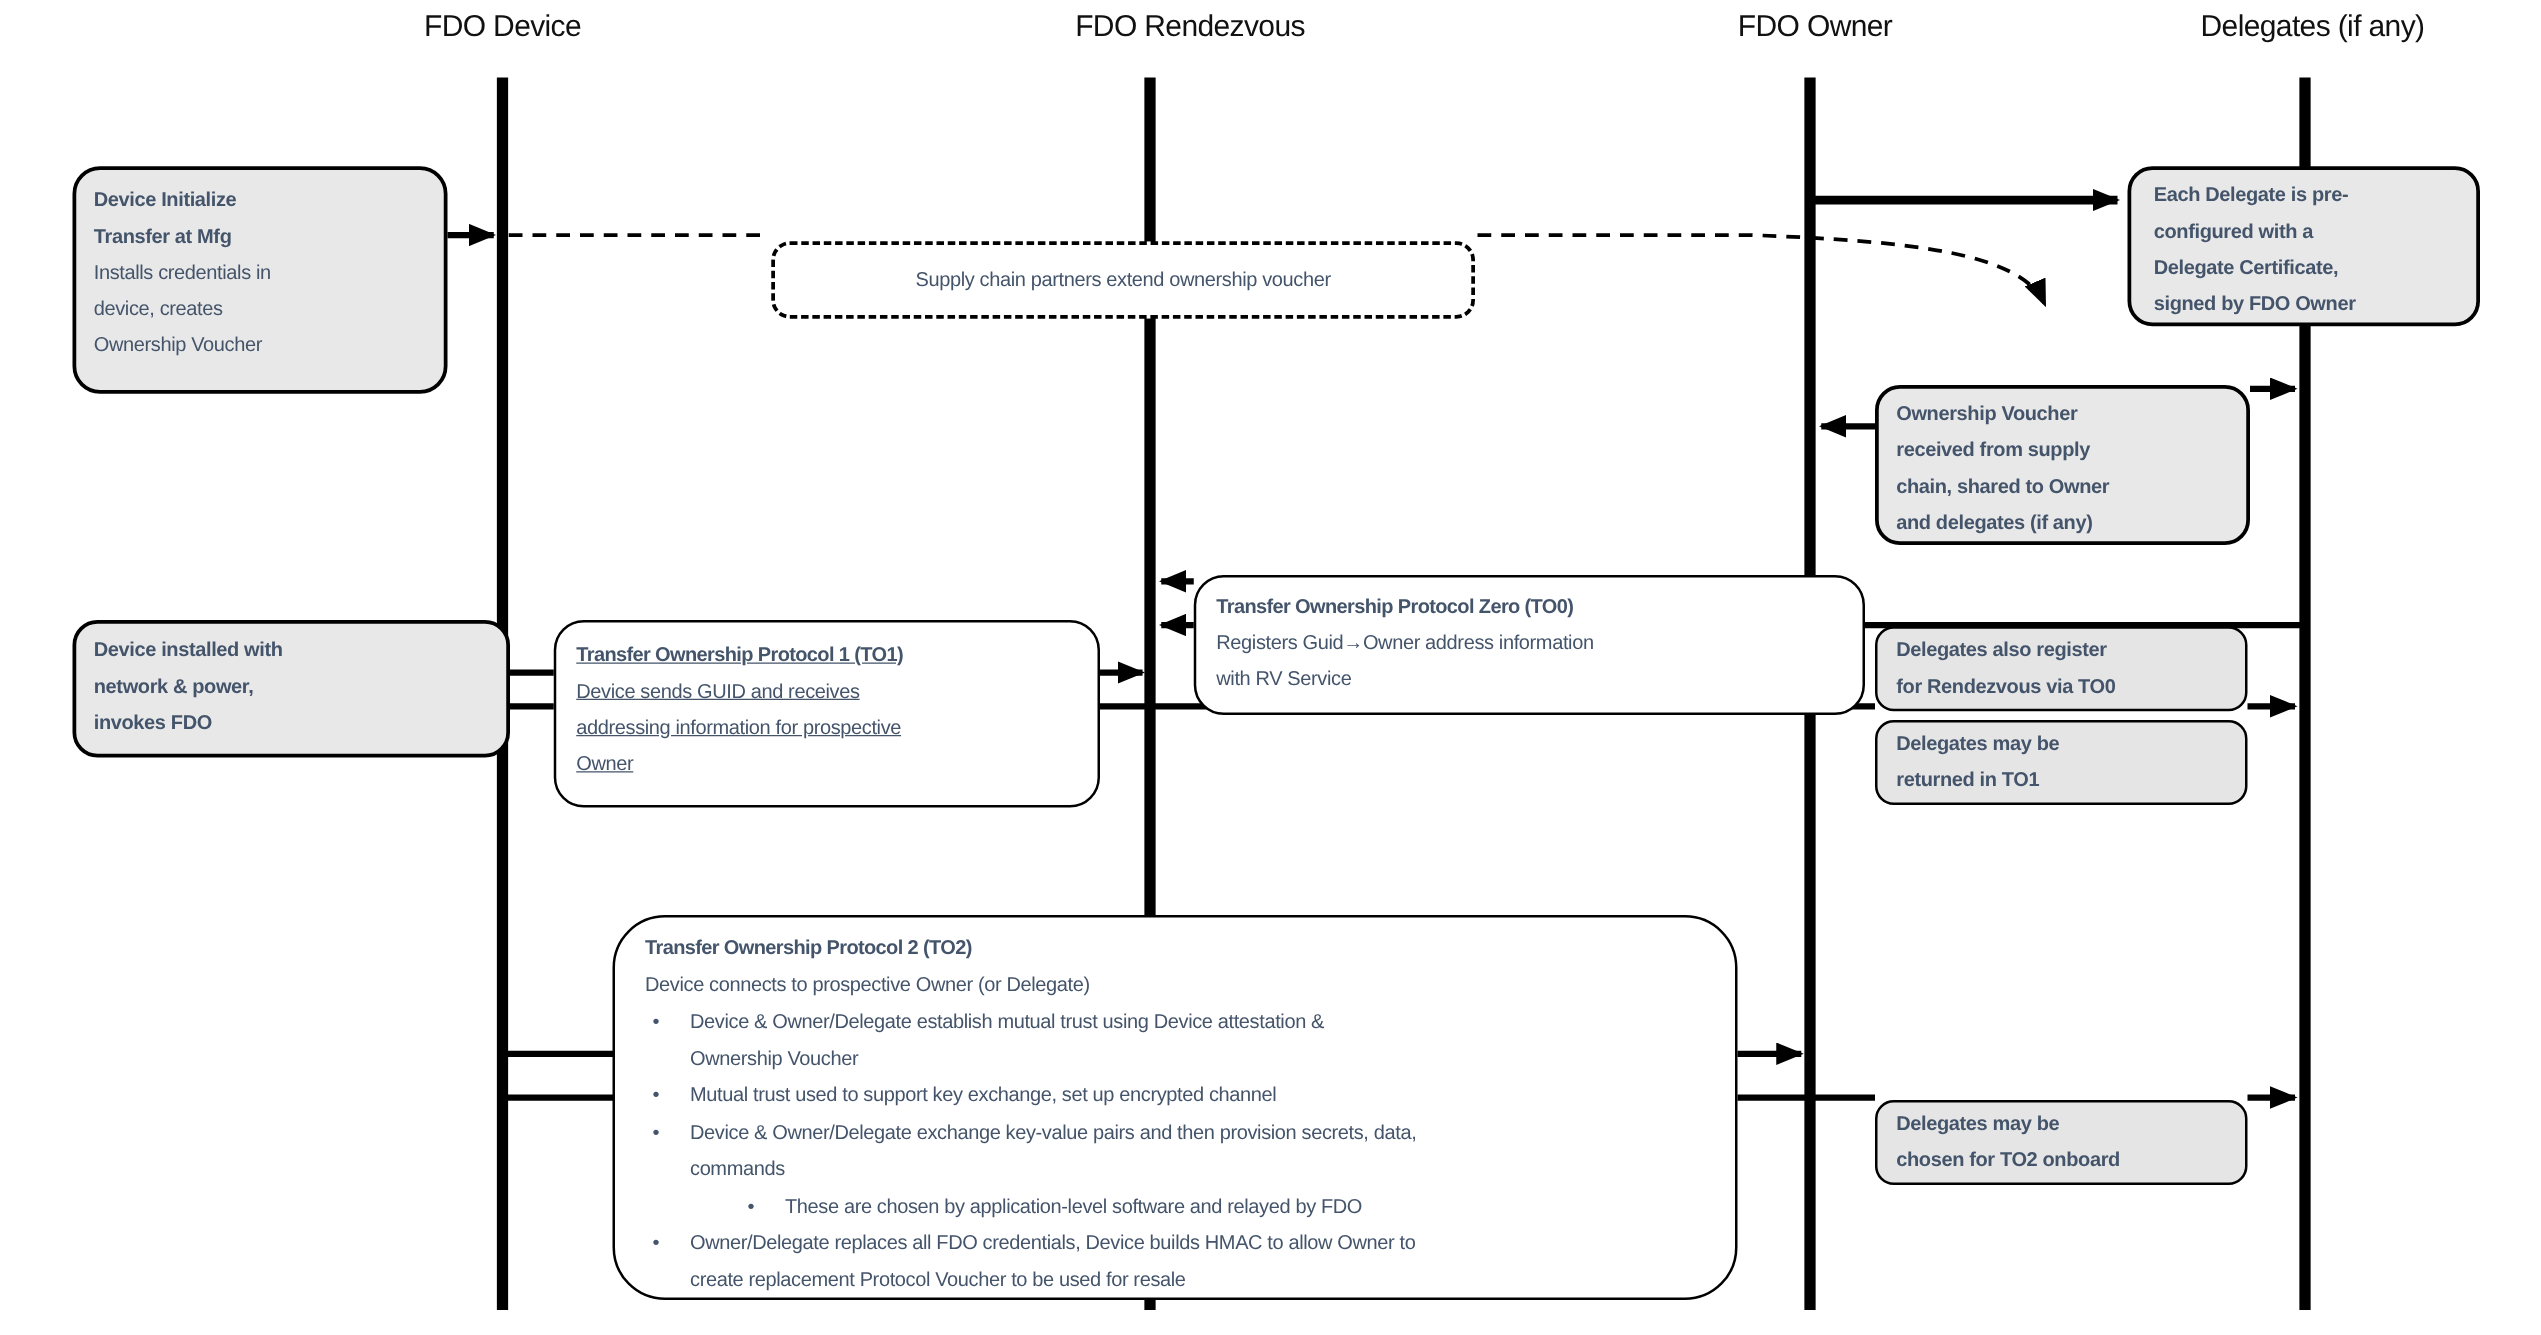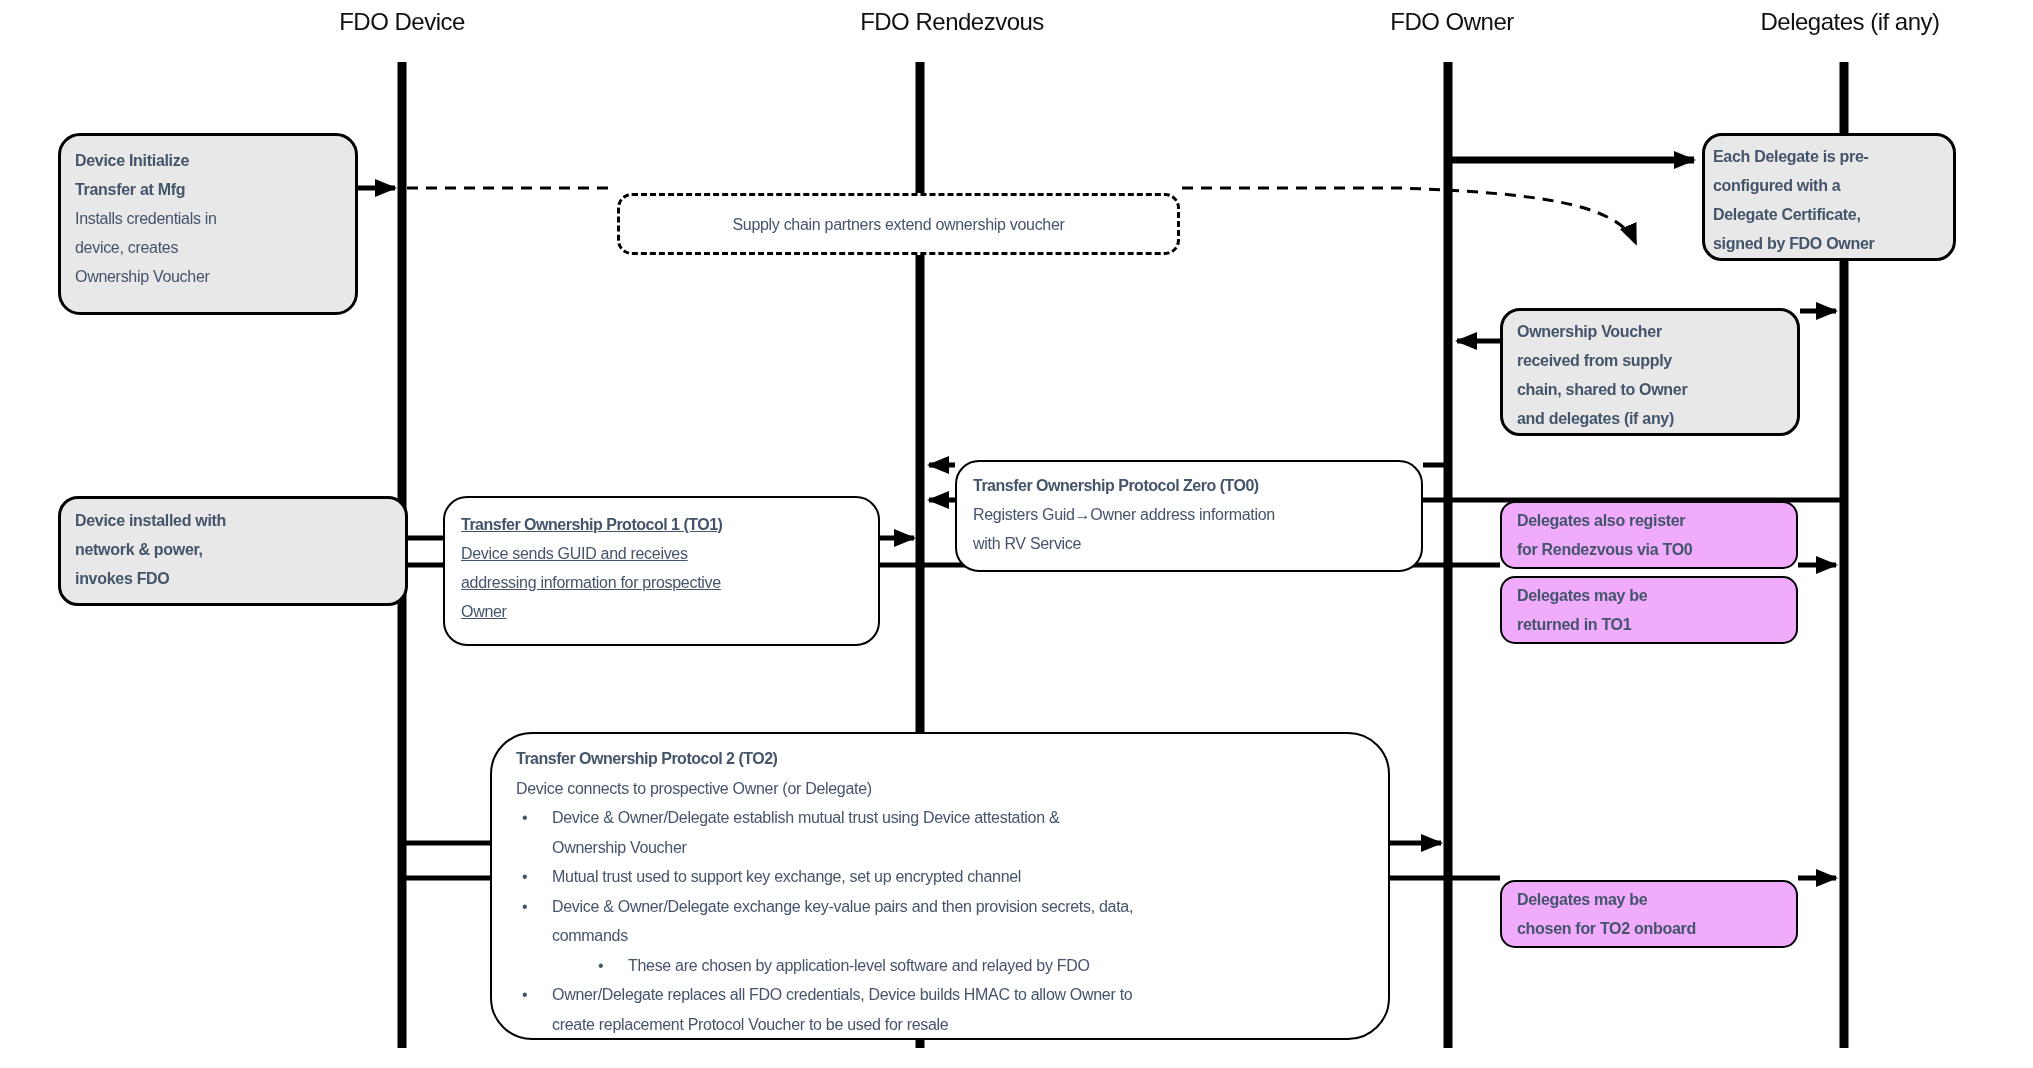--- a/index.html
+++ b/index.html
@@ -26,21 +26,21 @@
   .box .ln{white-space:nowrap;}
   .grey{
     background:#e8e8e8;border:3px solid #000;border-radius:20px;
     padding:10px 14px;
   }
   .whitebox{
     background:#ffffff;border:2.5px solid #000;border-radius:24px;
     padding:9px 16px;
   }
   .smallwhite{
-    background:#f0abfc;border:2.5px solid #000;border-radius:15px;
+    background:#e5e5e5;border:2.5px solid #000;border-radius:15px;
     padding:3px 15px;
   }
   .dashedbox{
     background:#ffffff;border:3px dashed #000;border-radius:15px;
     display:flex;align-items:center;justify-content:center;
     text-align:center;
   }
   .bold{font-weight:bold;}
   .title{font-weight:bold;letter-spacing:-0.5px;white-space:nowrap;}
   .to2item{display:flex;}
@@ -114,35 +114,35 @@
     <div class="ln bold">Transfer at Mfg</div>
     <div class="ln">Installs credentials in</div>
     <div class="ln">device, creates</div>
     <div class="ln">Ownership Voucher</div>
   </div>
 
   <div class="box dashedbox" style="left:617px;top:157px;width:563px;height:62px;">
     <span>Supply chain partners extend ownership voucher</span>
   </div>
 
-  <div class="box grey" style="left:1702px;top:97px;width:254px;height:128px;padding:6px 8px;">
+  <div class="box grey" style="left:1702px;top:97px;width:282px;height:128px;padding:6px 18px;">
     <div class="ln bold">Each Delegate is pre-</div>
     <div class="ln bold">configured with a</div>
     <div class="ln bold">Delegate Certificate,</div>
     <div class="ln bold">signed by FDO Owner</div>
   </div>
 
   <div class="box grey" style="left:1500px;top:272px;width:300px;height:128px;padding:6px 14px;">
     <div class="ln bold">Ownership Voucher</div>
     <div class="ln bold">received from supply</div>
     <div class="ln bold">chain, shared to Owner</div>
     <div class="ln bold">and delegates (if any)</div>
   </div>
 
-  <div class="box whitebox" style="left:955px;top:424px;width:468px;height:112px;">
+  <div class="box whitebox" style="left:955px;top:424px;width:537px;height:112px;">
     <div class="title">Transfer Ownership Protocol Zero (TO0)</div>
     <div class="ln">Registers Guid→Owner address information</div>
     <div class="ln">with RV Service</div>
   </div>
 
   <div class="box grey" style="left:58px;top:460px;width:350px;height:110px;padding:7px 14px;">
     <div class="ln bold">Device installed with</div>
     <div class="ln bold">network &amp; power,</div>
     <div class="ln bold">invokes FDO</div>
   </div>

